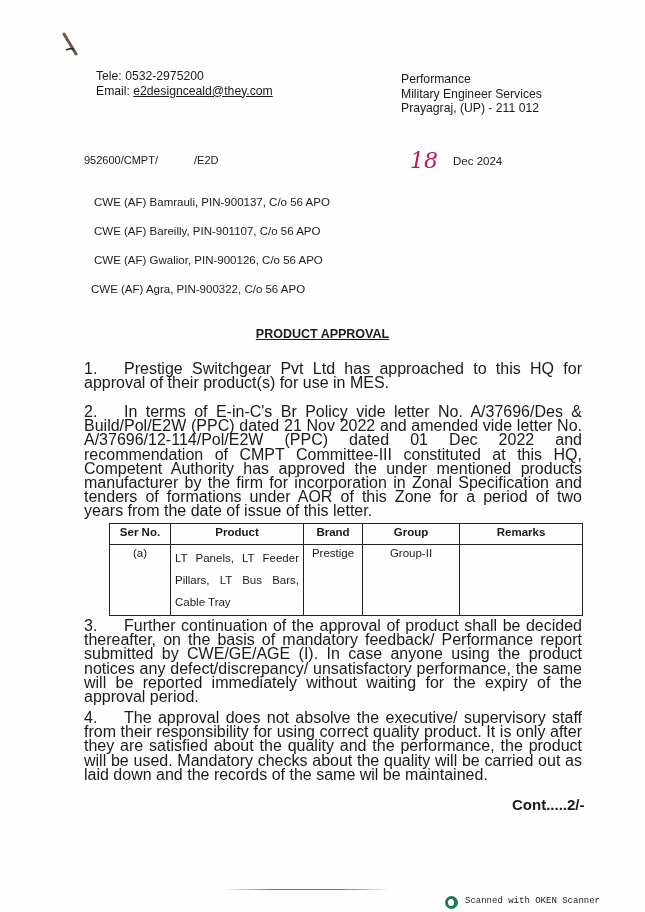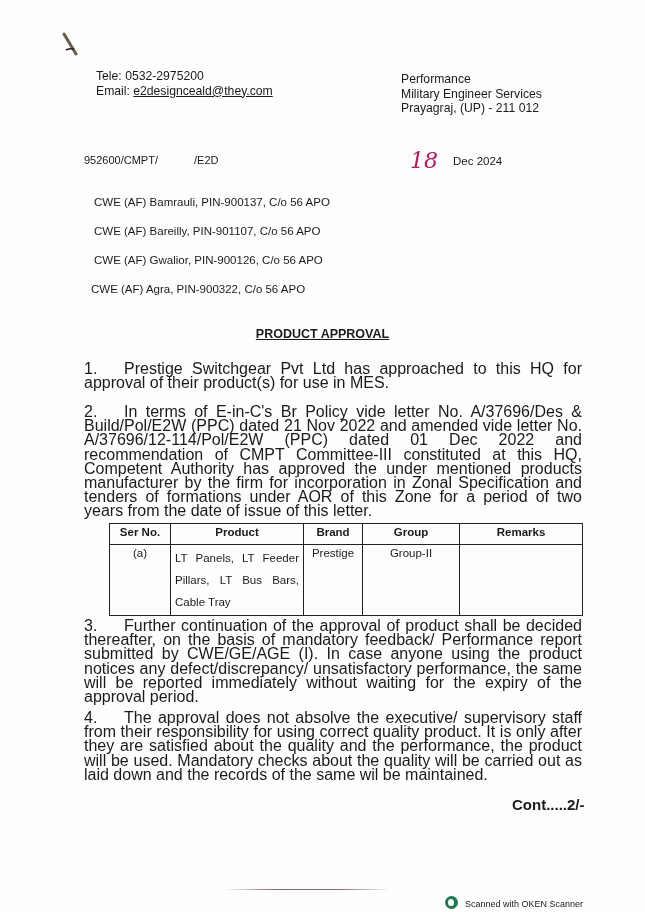--- a/index.html
+++ b/index.html
@@ -24,21 +24,21 @@
   table.tbl {
     left:109px; top:523px; width:474px; border-collapse:collapse; font-size:11.5px;
   }
   .tbl th, .tbl td { border:1.3px solid #222; vertical-align:top; padding:2px 4px; }
   .tbl th { font-weight:bold; height:16px; }
   .tbl td { height:48px; }
   .tbl td.c { text-align:center; }
   .tbl td.prod { text-align:justify; line-height:22px; }
   .cont { left:512px; top:796px; font-size:15px; font-weight:bold; }
   .line { left:224px; top:889px; width:166px; height:1px; background:linear-gradient(90deg,transparent,#8a6a6a 30%,#8a6a6a 70%,transparent); }
-  .scanner { left:445px; top:896px; font-size:9px; display:flex; align-items:flex-end; color:#222; }
+  .scanner { left:445px; top:896px; font-size:9px; display:flex; align-items:flex-start; color:#222;font-family:Liberation Mono, monospace; }
   .scanner .logo { width:13px; height:13px; border-radius:50%; background:#1f7a55; position:relative; margin-right:7px; }
   .scanner .logo::after { content:""; position:absolute; left:3px; top:3px; width:6px; height:7px; border-radius:50%; background:#fdfefd; }
 </style>
 </head>
 <body>
 
 <svg class="abs mark" viewBox="0 0 30 30">
   <path d="M6 4 L18 24" stroke="#6b5a45" stroke-width="3" stroke-linecap="round" fill="none"></path>
   <path d="M8 20 Q12 18 16 19" stroke="#222" stroke-width="1.5" fill="none"></path>
 </svg>

